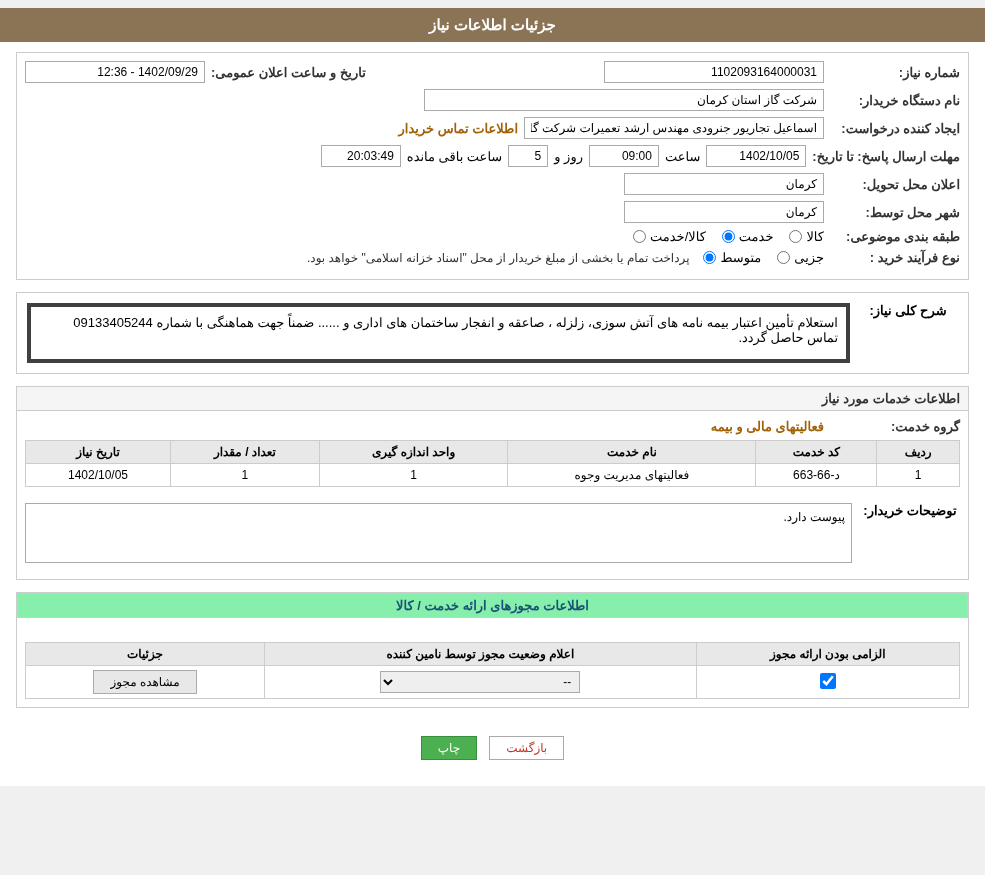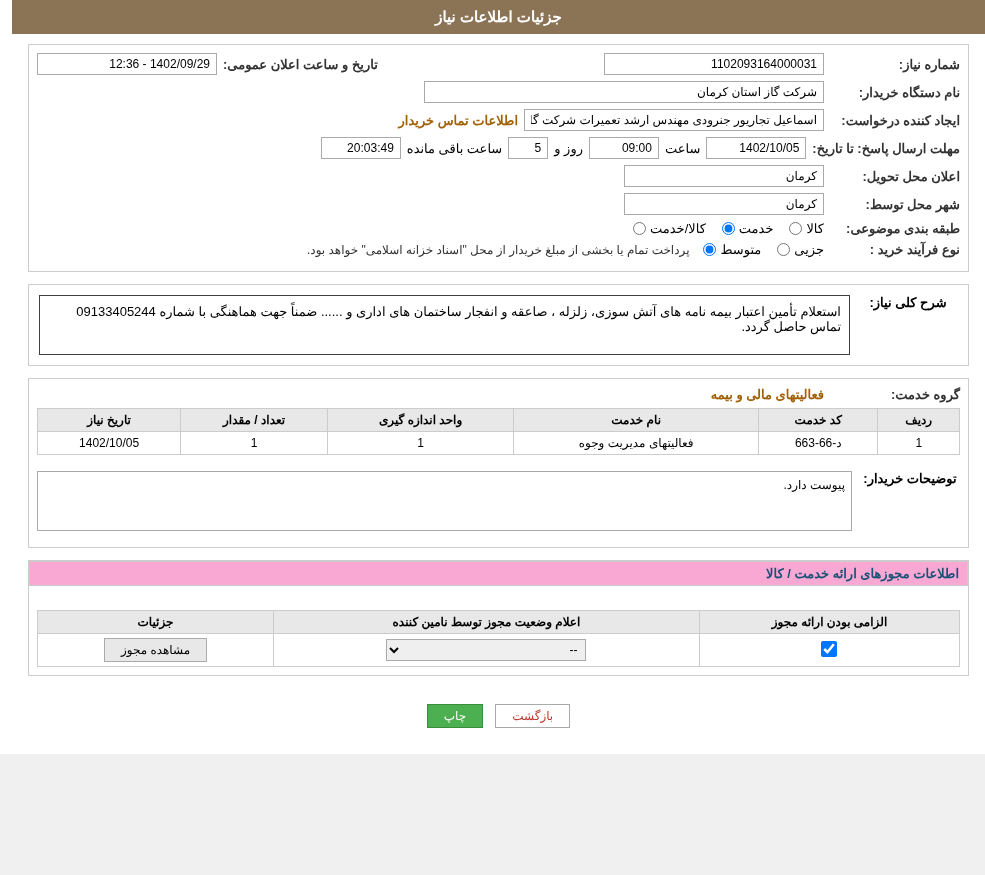--- a/index.html
+++ b/index.html
@@ -4,23 +4,22 @@
   <style>
     * { box-sizing: border-box; margin: 0; padding: 0; }
     body {
       font-family: Tahoma, Arial, sans-serif;
       font-size: 13px;
       background: #f0f0f0;
       direction: rtl;
     }
     .page-wrapper {
       max-width: 985px;
-      margin: 0 auto;
-      background: #fff;
-      padding-left: 12px;
+      margin: 8px auto;
+      background: #fff;
     }
     .header-bar {
       background: #8B7355;
       color: #fff;
       text-align: center;
       padding: 8px 16px;
       font-size: 15px;
       font-weight: bold;
     }
     .main-content {
@@ -78,21 +77,21 @@
     .radio-item {
       display: flex;
       align-items: center;
       gap: 4px;
     }
     .note-text {
       font-size: 12px;
       color: #333;
     }
     .description-box {
-      border: 1px solid #404040;
+      border: 4px solid #404040;
       padding: 8px;
       min-height: 60px;
       background: #fff;
       font-size: 13px;
       direction: rtl;
       text-align: right;
     }
     .services-table {
       width: 100%;
       border-collapse: collapse;
@@ -122,24 +121,24 @@
       min-height: 60px;
       padding: 6px;
       background: #fff;
       font-size: 12px;
       direction: rtl;
     }
     .licenses-section {
       margin-top: 0;
     }
     .licenses-header {
-      background: #f9a8d4;
-      border: 1px solid #ccc;
-      padding: 4px 8px;
-      text-align: right;
+      background: #86efac;
+      border: 1px solid #ccc;
+      padding: 4px 8px;
+      text-align: center;
       color: #1a5276;
       font-weight: bold;
       cursor: pointer;
     }
     .licenses-table {
       width: 100%;
       border-collapse: collapse;
       font-size: 12px;
     }
     .licenses-table th {
@@ -288,20 +287,21 @@
       <div style="display:flex; gap:8px; padding:10px; align-items:flex-start;">
         <span style="font-weight:bold; min-width:100px; text-align:center; flex-shrink:0;">شرح کلی نیاز:</span>
         <div class="description-box" style="flex:1;">
           <span>استعلام تأمین اعتبار بیمه نامه های آتش سوزی، زلزله ، صاعقه و انفجار ساختمان های اداری و ......
 ضمناً جهت هماهنگی با شماره 09133405244 تماس حاصل گردد.</span>
         </div>
       </div>
     </div>
 
     <div class="section">
+      <div class="section-header">اطلاعات خدمات مورد نیاز</div>
       <div style="padding:8px;">
         <div class="info-row">
           <span class="info-label">گروه خدمت:</span>
           <a class="contact-link">فعالیتهای مالی و بیمه</a>
         </div>
         <table class="services-table">
           <thead>
             <tr>
               <th>ردیف</th>
               <th>کد خدمت</th>

